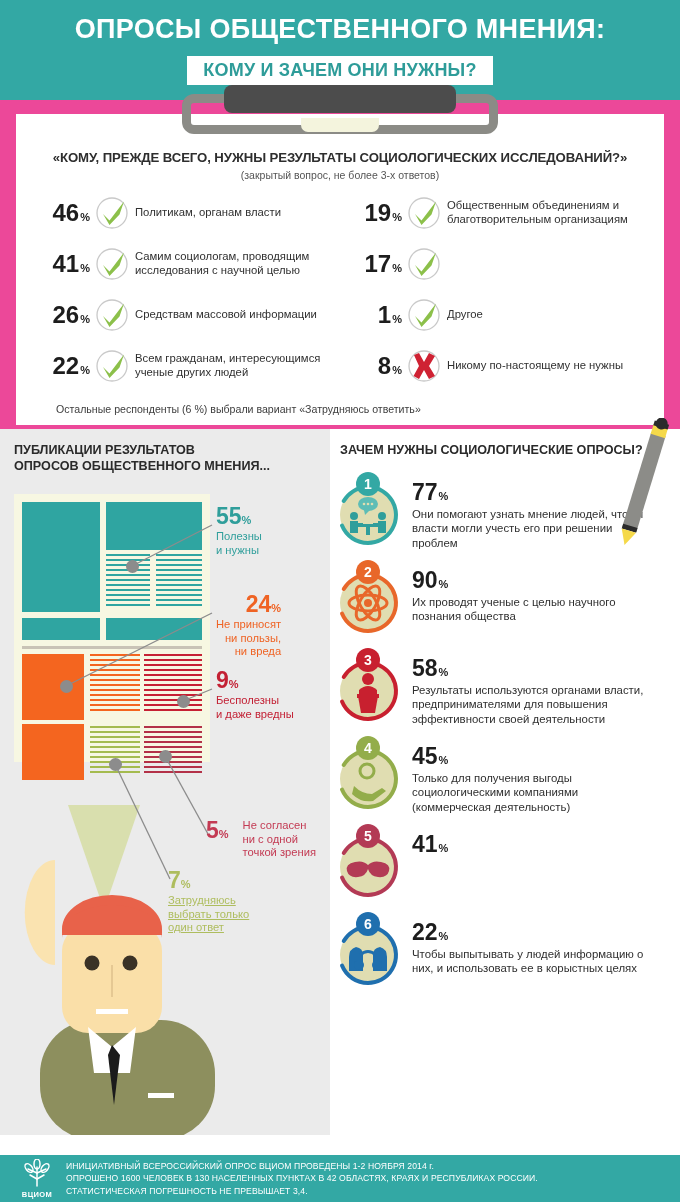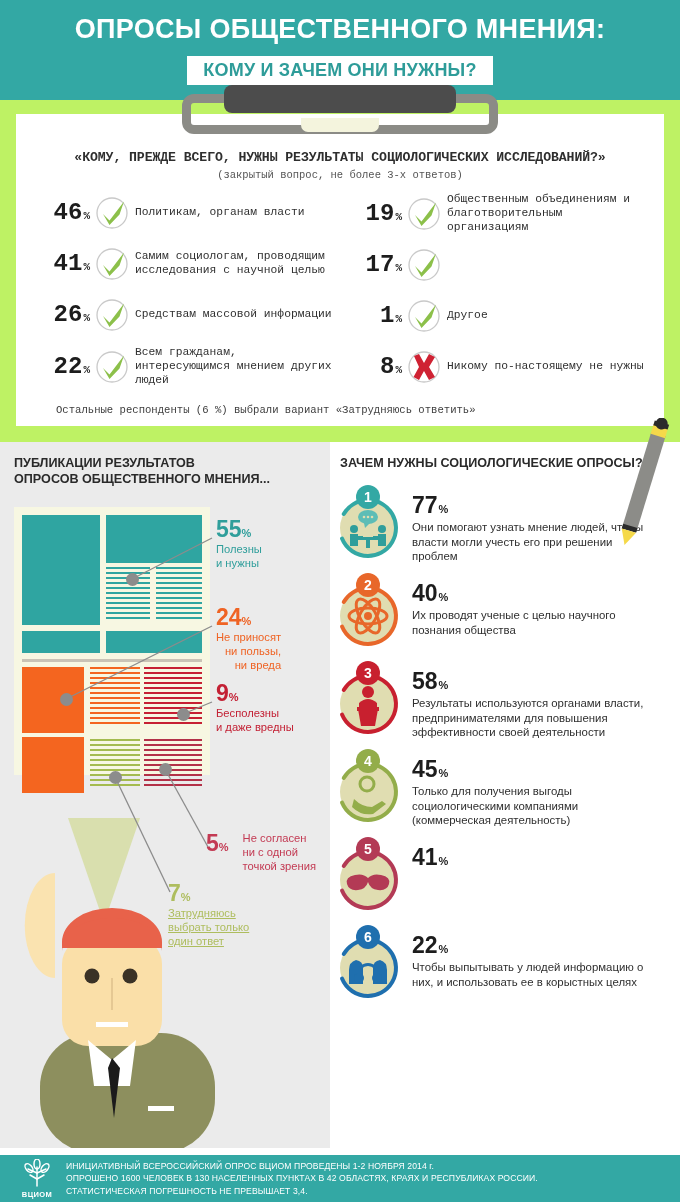--- a/index.html
+++ b/index.html
@@ -35,24 +35,23 @@
     color:#2e9c99;
     font-size:18px;
     font-weight:bold;
     padding:5px 16px 6px 16px;
     line-height:1;
     letter-spacing:0.2px;
   }
 
   
   .panel-outer{
-    background:#bef264;
-    padding:14px 16px 16px 16px;
+    background:#ec4899;
+    padding:14px 16px 4px 16px;
     position:relative;
-    font-family:Liberation Mono, monospace;
   }
   .panel-inner{
     background:#ffffff;
     position:relative;
     padding:34px 18px 10px 18px;
     min-height:292px;
     box-sizing:border-box;
   }
   
   .clamp{
@@ -274,21 +273,21 @@
           </div>
 
           <div class="ans">
             <div class="pct"><span>22</span><span class="sign">%</span></div>
             <div class="mark">
               <svg width="36" height="36" viewBox="0 0 36 36">
                   <circle cx="18" cy="18" r="15" fill="none" stroke="#c9c9c9" stroke-width="1.3"></circle>
                   <path d="M9 19 L15.5 25.5 L30 6.5 L25.5 19.5 L15.5 30 Z" fill="#8cc04a"></path>
                 </svg>
             </div>
-            <div class="lbl">Всем гражданам, интересующимся мнением других людей</div>
+            <div class="lbl">Всем гражданам, интересующимся ученые других людей</div>
           </div>
 
         </div>
 
         <div class="col">
 
           <div class="ans">
             <div class="pct"><span>19</span><span class="sign">%</span></div>
             <div class="mark">
               <svg width="36" height="36" viewBox="0 0 36 36">
@@ -472,21 +471,21 @@
       <div class="dot" style="left:109px;top:329px;"></div>
 
       <div class="call" style="left:216px;top:76px;z-index:6;">
         <div class="cn" style="color:#2f9e9b;"><span>55</span><span class="sign">%</span></div>
         <div class="ct" style="color:#2f9e9b;">
           <span>Полезны</span><br><span>и нужны</span>
         </div>
       </div>
 
       <div class="call" style="left:216px;top:164px;z-index:6;">
-        <div class="cn" style="color:#ef6324;"><span>24</span><span class="sign">%</span></div>
+        <div class="cn" style="color:#ef6324;text-align:right;"><span>24</span><span class="sign">%</span></div>
         <div class="ct" style="color:#ef6324;text-align:right;">
           <span>Не приносят</span><br><span>ни пользы,</span><br><span>ни вреда</span>
         </div>
       </div>
 
       <div class="call" style="left:216px;top:240px;z-index:6;">
         <div class="cn" style="color:#c32034;"><span>9</span><span class="sign">%</span></div>
         <div class="ct" style="color:#c32034;">
           <span>Бесполезны</span><br><span>и даже вредны</span>
         </div>
@@ -563,21 +562,21 @@
             <path d="M34 20 a28 28 0 1 1 -0.1 0" fill="none" stroke="#e8672a" stroke-width="4" stroke-linecap="round" stroke-dasharray="150 26" transform="rotate(-60 34 48)"></path>
             <circle cx="34" cy="17" r="12" fill="#e8672a"></circle>
             <text x="34" y="22" font-size="14" font-weight="bold" fill="#ffffff" text-anchor="middle" font-family="Liberation Sans, sans-serif">2</text>
             <ellipse cx="34" cy="48" rx="19" ry="8" fill="none" stroke="#e8672a" stroke-width="3"></ellipse>
             <ellipse cx="34" cy="48" rx="19" ry="8" fill="none" stroke="#e8672a" stroke-width="3" transform="rotate(60 34 48)"></ellipse>
             <ellipse cx="34" cy="48" rx="19" ry="8" fill="none" stroke="#e8672a" stroke-width="3" transform="rotate(-60 34 48)"></ellipse>
             <circle cx="34" cy="48" r="4" fill="#e8672a"></circle>
           </svg>
         </div>
         <div class="rtext">
-          <div class="rp"><span>40</span><span class="sign">%</span></div>
+          <div class="rp"><span>90</span><span class="sign">%</span></div>
           <div class="rd">Их проводят ученые с целью научного познания общества</div>
         </div>
       </div>
 
       <div class="ritem">
         <div class="ricon">
           <svg width="72" height="84" viewBox="0 0 72 84">
             <circle cx="34" cy="48" r="28" fill="#e0ddb1"></circle>
             <path d="M34 20 a28 28 0 1 1 -0.1 0" fill="none" stroke="#c8202f" stroke-width="4" stroke-linecap="round" stroke-dasharray="150 26" transform="rotate(-60 34 48)"></path>
             <circle cx="34" cy="17" r="12" fill="#c8202f"></circle>

